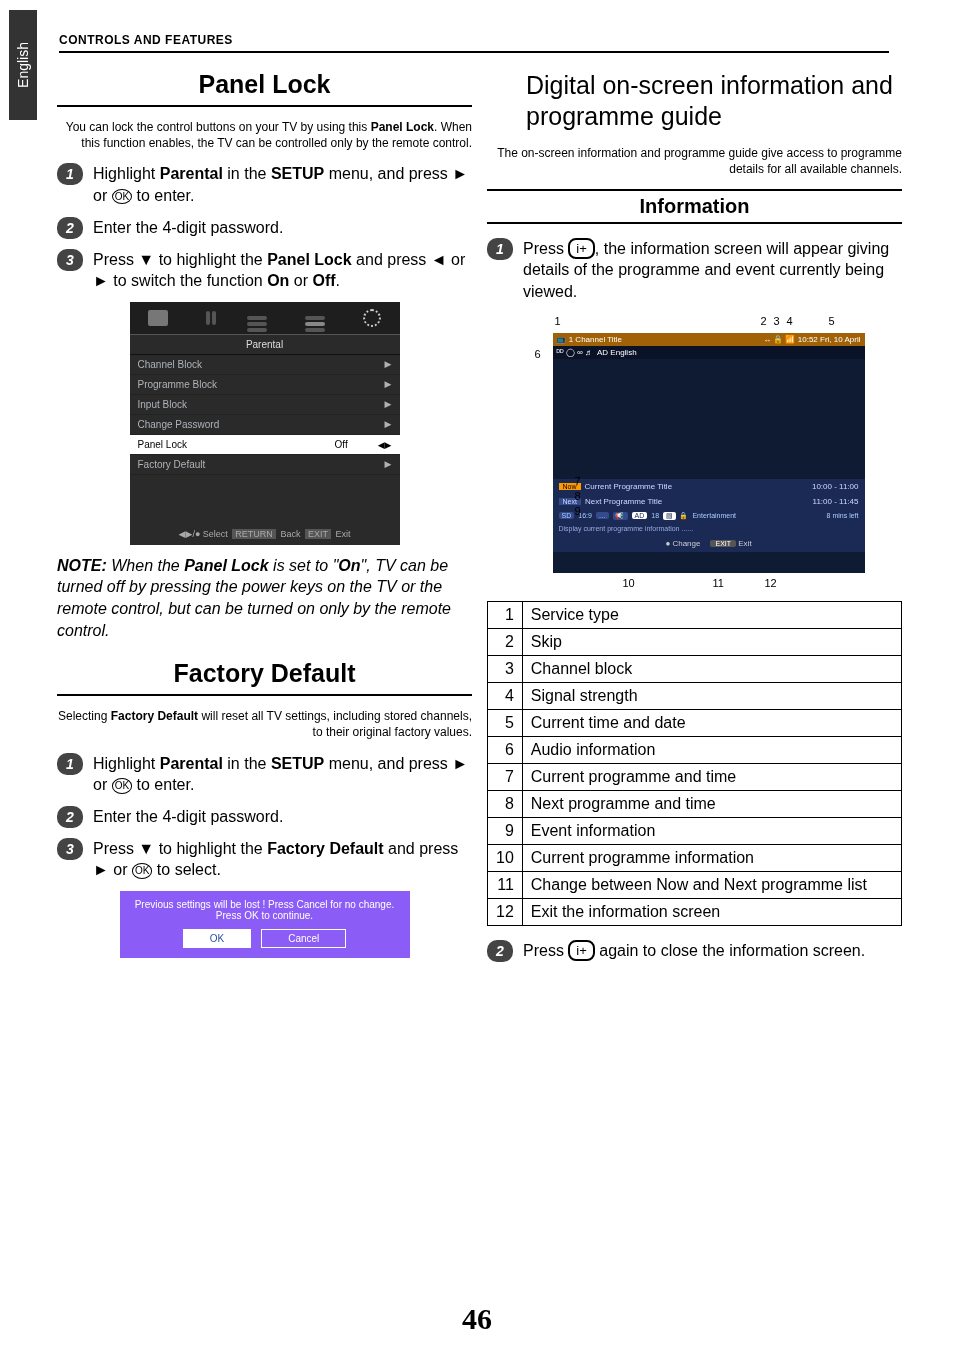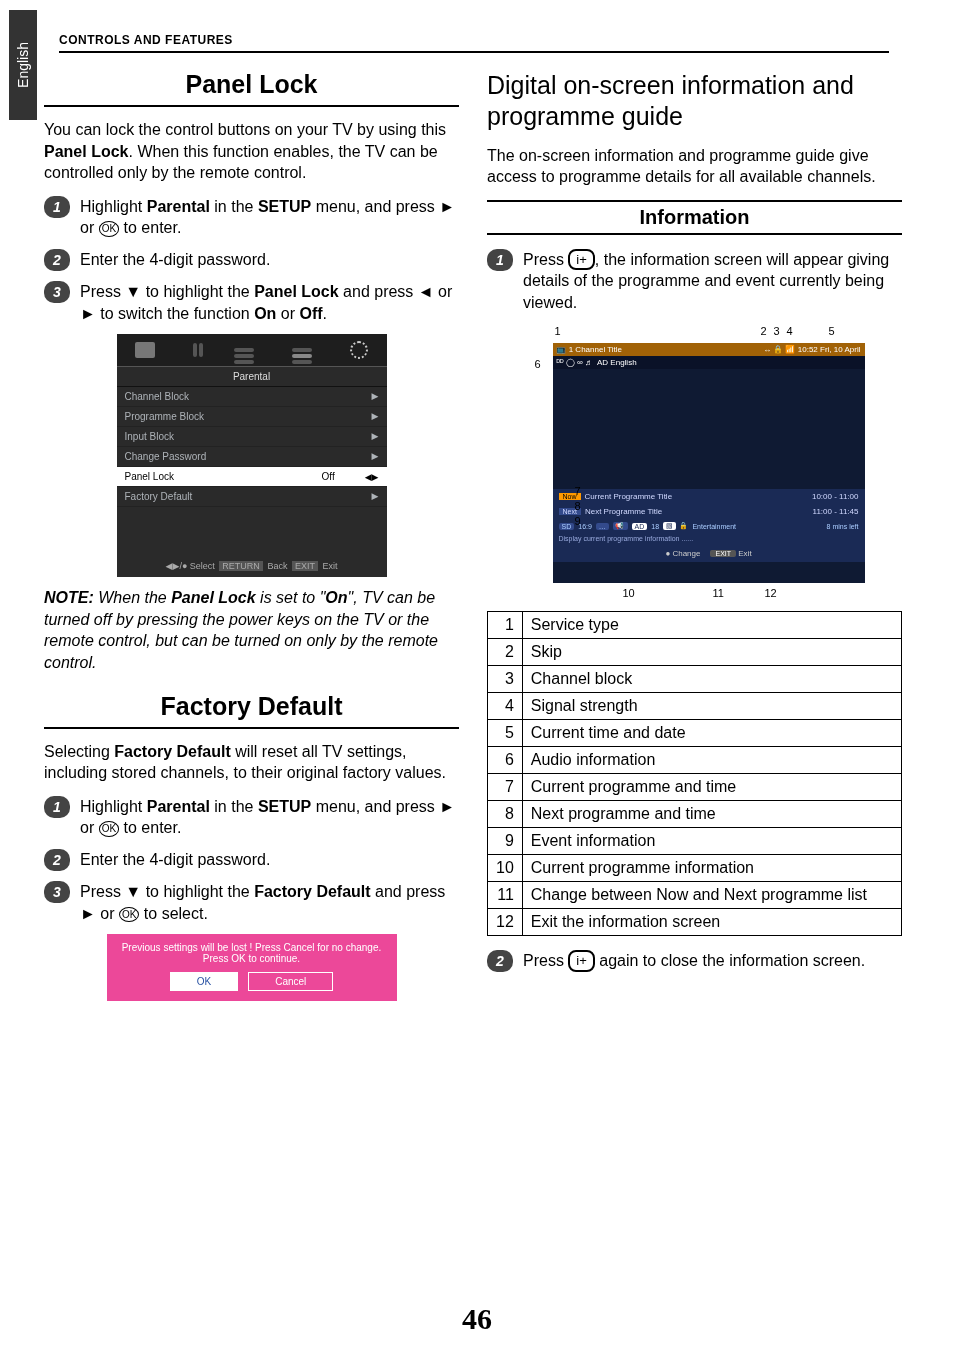--- a/index.html
+++ b/index.html
@@ -3,45 +3,45 @@
 <meta charset="utf-8">
 <style>
   * { box-sizing: border-box; margin: 0; padding: 0; }
   html, body { width: 954px; height: 1354px; background: #fff; font-family: Arial, Helvetica, sans-serif; color: #000; }
   .page { position: relative; width: 954px; height: 1354px; }
   .lang-tab { position: absolute; left: 9px; top: 10px; width: 28px; height: 110px; background: #333; color: #fff; display: flex; align-items: center; justify-content: center; }
   .lang-tab span { transform: rotate(-90deg); font-size: 14px; }
   .header-line { position: absolute; left: 59px; top: 33px; font-size: 12px; font-weight: bold; letter-spacing: 0.5px; }
   .header-rule { position: absolute; left: 59px; top: 51px; width: 830px; height: 2px; background: #000; }
   .col { position: absolute; top: 70px; width: 415px; }
-  .col.left { left: 44px; }
+  .col.left { left: 57px; }
   .col.right { left: 487px; }
   .section-title { font-size: 25px; font-weight: 800; text-align: center; border-bottom: 2px solid #000; padding-bottom: 6px; margin-bottom: 12px; font-family: Arial, sans-serif; }
-  .section-subtitle { font-size: 25px; font-weight: 400; line-height: 1.25; margin-bottom: 12px; }
+  .section-subtitle { font-size: 25px; font-weight: 400; line-height: 1.25; margin-bottom: 12px; margin-left: 39px; }
   .sub-head { font-size: 20px; font-weight: 800; text-align: center; border-bottom: 2px solid #000; border-top: 2px solid #000; padding: 4px 0; margin: 10px 0 14px; }
-  .para { font-size: 16px; line-height: 1.35; margin-bottom: 12px; }
+  .para { font-size: 12px; line-height: 1.35; margin-bottom: 12px; text-align: right; }
   .note { font-size: 16px; line-height: 1.35; font-style: italic; margin: 10px 0 18px; }
   .step { display: flex; gap: 10px; margin-bottom: 10px; }
   .step .num { flex: 0 0 auto; width: 26px; height: 22px; background: #444; color: #fff; border-radius: 10px; display: flex; align-items: center; justify-content: center; font-weight: bold; font-style: italic; font-size: 14px; }
   .step .txt { font-size: 16px; line-height: 1.35; }
   .b { font-weight: bold; }
   .okbtn { display:inline-block; border:1px solid #000; border-radius:50%; font-size:10px; padding:0 2px; vertical-align:1px;}
   .infobtn { display:inline-block; border:2px solid #000; border-radius:8px; padding:0 6px; font-size:13px; vertical-align:1px;}
   
   .menu-box { width: 270px; margin: 8px auto 0; background: #2a2a2a; color:#aeb3b8; font-size:10px; }
   .menu-tabs { display:flex; height:32px; background:#1e1e1e; align-items:center; justify-content:space-around; }
   .menu-tabs .tabicon { width:20px; height:16px; background:#777; border-radius:2px; }
   .menu-tabs .gear { width:18px; height:18px; border:2px dotted #ccc; border-radius:50%; }
   .menu-head { text-align:center; padding:4px 0; border-top:1px solid #555; border-bottom:1px solid #111; color:#ddd; }
   .menu-row { display:flex; justify-content:space-between; padding:4px 8px; border-bottom:1px solid #222; }
   .menu-row.active { background:#fff; color:#000; }
   .menu-row .arr { font-size:9px; }
   .menu-foot { text-align:center; padding:4px 0 6px; font-size:9px; color:#aaa; }
   .menu-pad { height:50px; }
-  .dialog-box { width:290px; margin:8px auto 0; background:#ec4899; color:#fff; font-size:10px; padding:8px 10px 10px; text-align:center;}
+  .dialog-box { width:290px; margin:8px auto 0; background:#8b5cf6; color:#fff; font-size:10px; padding:8px 10px 10px; text-align:center;}
   .dialog-btns { display:flex; gap:10px; justify-content:center; margin-top:8px;}
   .dialog-btns div { border:1px solid #fff; padding:3px 26px; font-size:10px; }
   
   .epg-wrap { position: relative; width: 380px; height: 280px; margin: 10px auto 6px; font-size: 9px; }
   .epg-screen { position:absolute; left:48px; top:20px; width:312px; height:240px; background:#0f1a33; }
   .epg-titlebar { display:flex; justify-content:space-between; align-items:center; background:#a16207; color:#fff; padding:2px 4px; font-size:8px; }
   .epg-audio { background:#0a1228; color:#fff; padding:2px 4px; font-size:8px; display:flex; gap:4px; align-items:center;}
   .epg-body { height:120px; }
   .epg-progs { background:#1a2a55; }
   .epg-row { display:flex; justify-content:space-between; padding:3px 6px; color:#d0d8ff; font-size:8px; }

